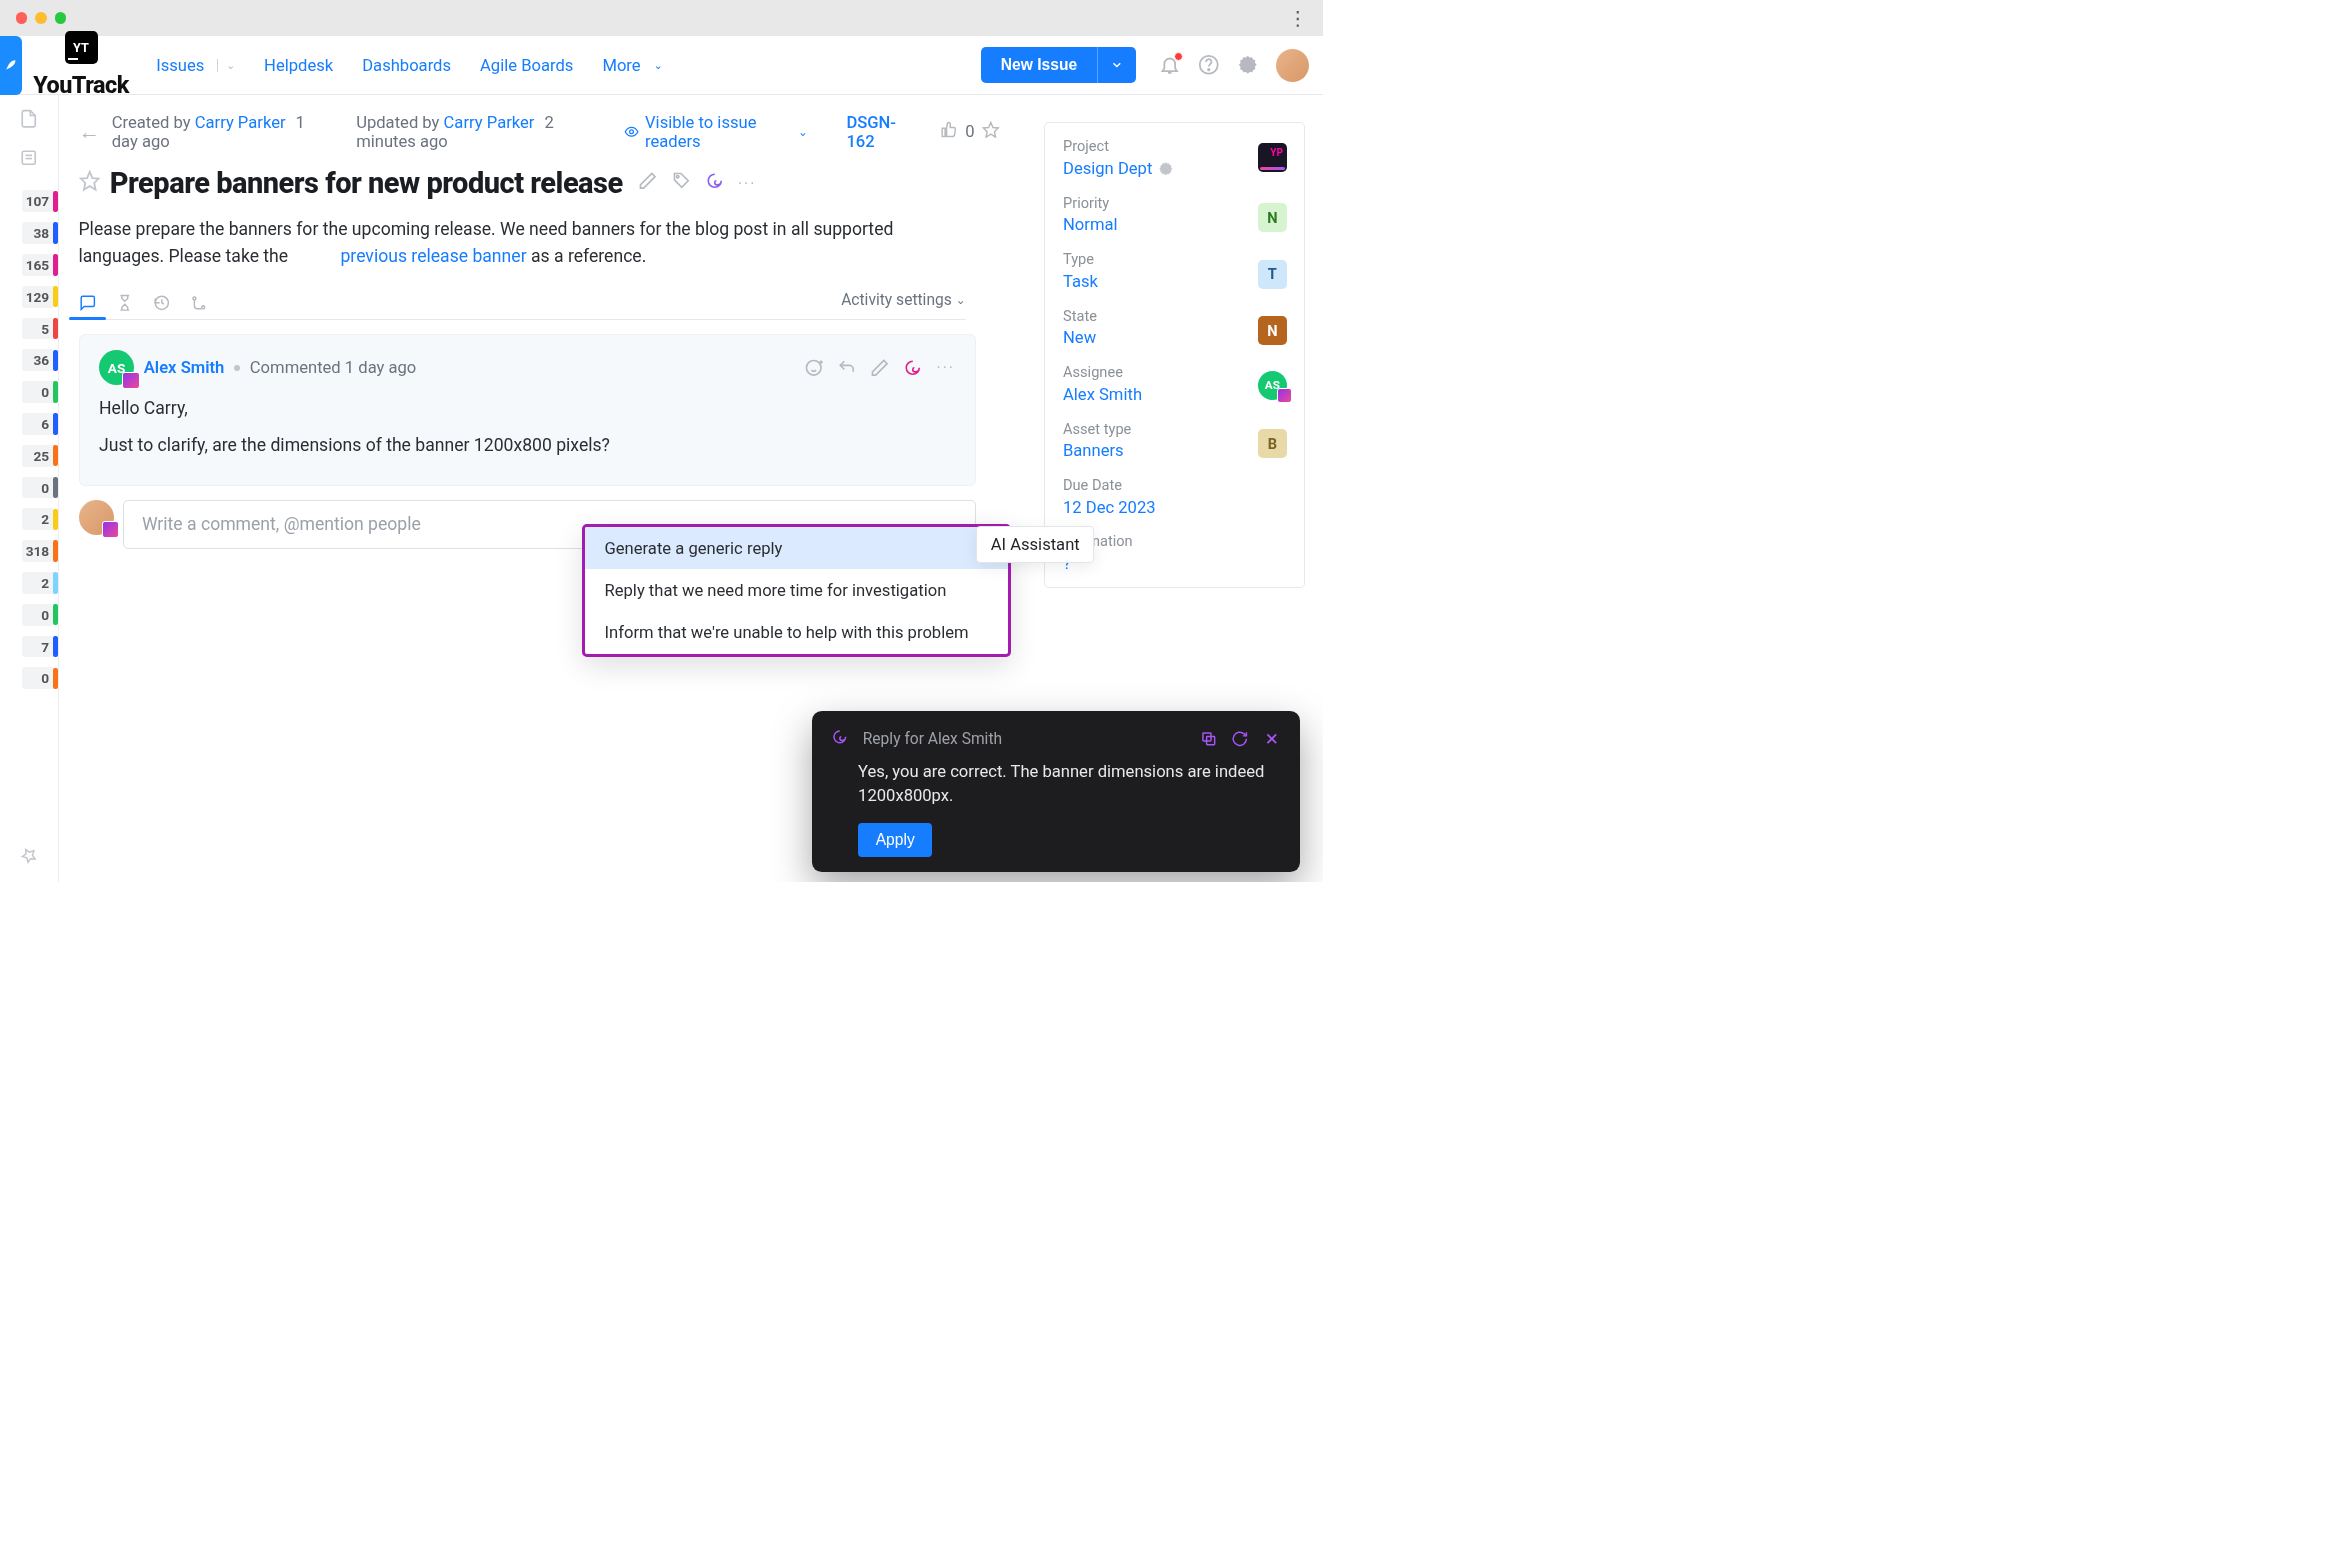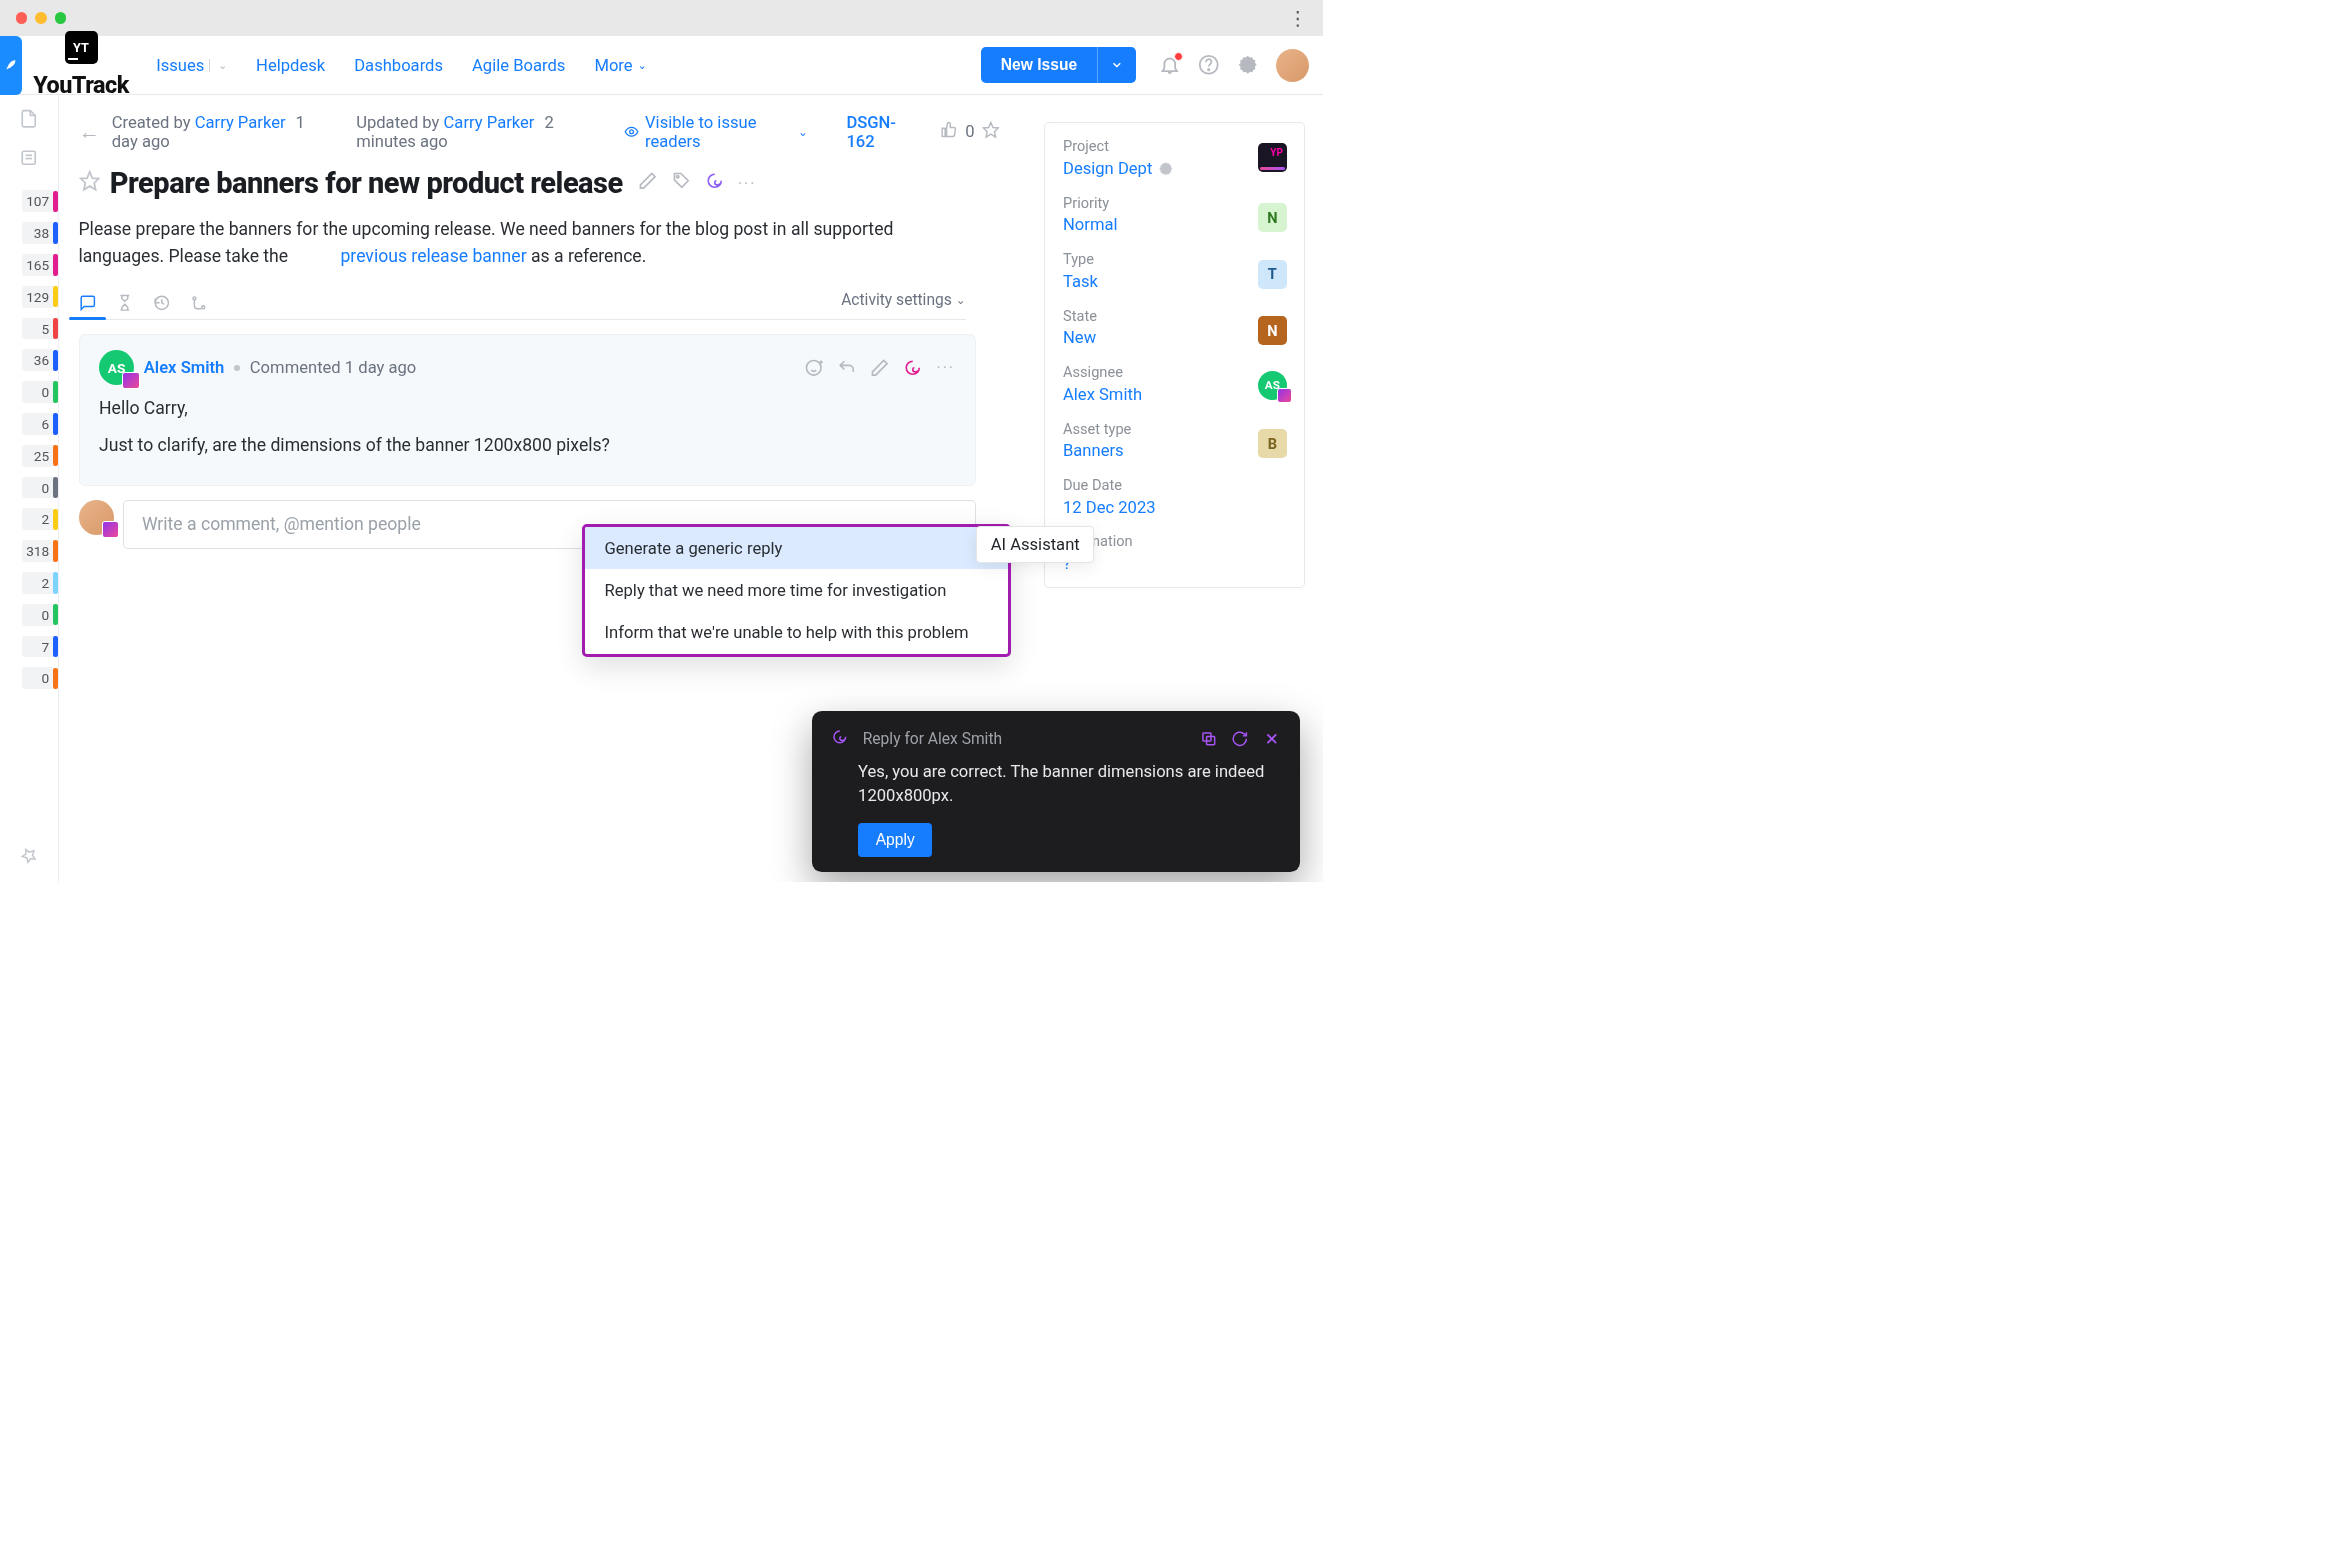--- a/index.html
+++ b/index.html
@@ -79,21 +79,21 @@
     display: flex;
     gap: 29px;
     align-items: center;
   }
   .nav-link {
     color: #167dff;
     font-size: 16.6px;
     cursor: pointer;
     display: flex;
     align-items: center;
-    gap: 5px;
+    gap: 13px;
   }
   .nav-link .chev { font-size: 10.7px; color: #6b7280; }
   .nav-link.more .chev { color: #167dff; }
   .nav-spacer { flex: 1; }
   .new-issue-group {
     display: flex;
     margin-right: 19.5px;
   }
   .new-issue-btn {
     background: #167dff;
@@ -146,20 +146,21 @@
   
   .main-area { display: flex; height: calc(100% - 95px); }
   .left-rail {
     width: 59px;
     border-right: 1px solid #eceef1;
     display: flex;
     flex-direction: column;
     align-items: center;
     padding-top: 9.8px;
     gap: 7.8px;
+    font-weight: bold;
   }
   .rail-icon { color: #c2c6cc; cursor:pointer; padding:3.9px; }
   .rail-icon svg { width:19.5px; height:19.5px; }
   .rail-counts { display:flex; flex-direction: column; gap: 6.8px; width:100%; align-items:flex-end; padding-right:0; margin-top:5.9px;}
   .count-chip {
     display: flex;
     align-items: center;
     gap: 0;
     height: 25px;
     width:100%;

